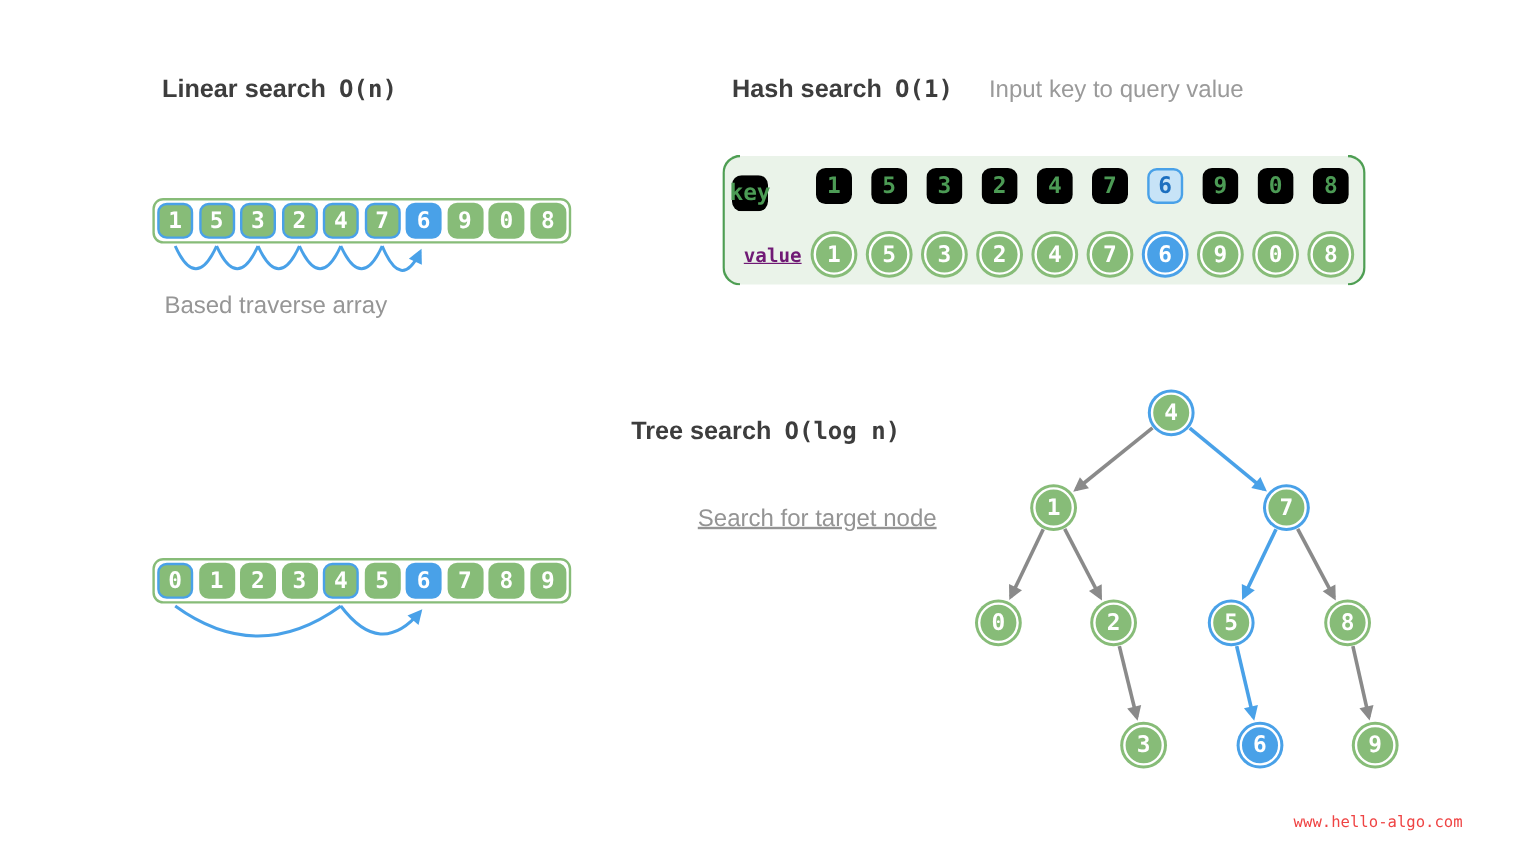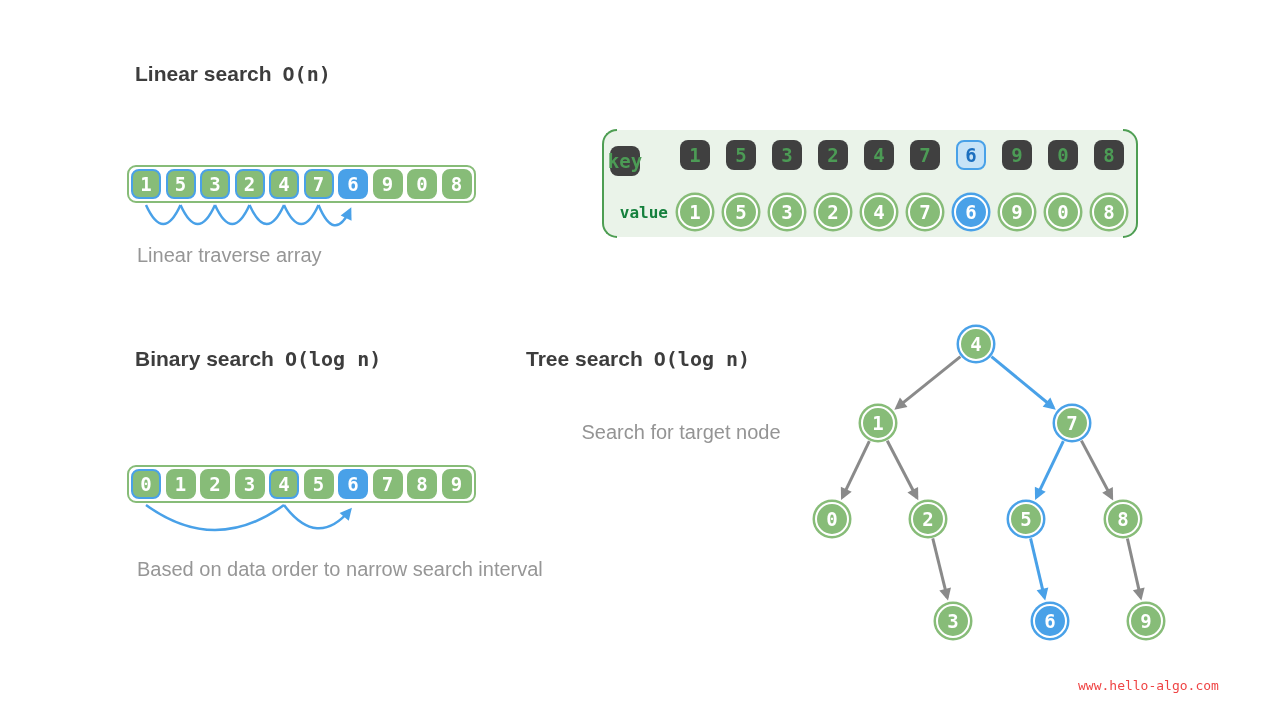--- a/index.html
+++ b/index.html
@@ -22,36 +22,36 @@
 
   .hash-panel{position:absolute;left:603px;top:130px;width:535px;height:107px;
               background:#EAF3E9;border-radius:14px;}
   .bracket{position:absolute;top:129px;width:15px;height:109px;box-sizing:border-box;
            border:2.5px solid #4E9E53;}
   .bracket.left{left:602px;border-right:none;border-radius:16px 0 0 16px;}
   .bracket.right{left:1123px;border-left:none;border-radius:0 16px 16px 0;}
   .hash-label{position:absolute;width:58px;text-align:right;font-family:"DejaVu Sans Mono",monospace;
               font-weight:bold;font-size:16px;white-space:nowrap;}
   .hash-label.key{left:610px;top:146px;color:#4C9B55;}
-  .hash-label.value{left:610px;top:203px;color:#15803d;}
+  .hash-label.value{left:610px;top:203px;color:#701a75;text-decoration:underline;}
   .key{position:absolute;width:30px;height:30px;border-radius:8px;box-sizing:border-box;
-       border:2.5px solid transparent;background:#404040;color:#4C9B55;
+       border:2.5px solid transparent;background:#000000;color:#4C9B55;
        font-family:"DejaVu Sans Mono",monospace;font-weight:bold;font-size:19px;
        display:flex;align-items:center;justify-content:center;}
   .key.highlight{background:#C7E3F7;border-color:#49A1E8;color:#1D6FBF;}
 
   .node{position:absolute;width:34px;height:34px;border-radius:50%;box-sizing:border-box;
         border:2.5px solid #fff;background:#87BC78;box-shadow:0 0 0 2.5px #87BC78;color:#fff;
         font-family:"DejaVu Sans Mono",monospace;font-weight:bold;font-size:19px;
         display:flex;align-items:center;justify-content:center;}
   .node.ring-blue{box-shadow:0 0 0 2.5px #49A1E8;}
   .node.target{background:#49A1E8;box-shadow:0 0 0 2.5px #49A1E8;}
 
   .tree-caption{position:absolute;left:546px;top:417px;width:270px;text-align:center;
-                font-size:20px;line-height:30px;color:#949494;}
+                font-size:20px;line-height:30px;color:#949494;text-decoration:underline;}
   .watermark{position:absolute;left:1078px;top:678px;font-family:"DejaVu Sans Mono",monospace;
              font-size:13px;color:#ef4444;white-space:nowrap;}
 </style>
 </head>
 <body>
 
 <div class="canvas">
 
   <svg id="overlay">
       <defs>
@@ -99,22 +99,25 @@
       <div class="cell outlined">5</div>
       <div class="cell outlined">3</div>
       <div class="cell outlined">2</div>
       <div class="cell outlined">4</div>
       <div class="cell outlined">7</div>
       <div class="cell target">6</div>
       <div class="cell">9</div>
       <div class="cell">0</div>
       <div class="cell">8</div>
     </div>
-  <div class="caption" style="left:137px;top:244px">Linear traverse array</div>
+  <div class="caption" style="left:137px;top:244px">Based traverse array</div>
 
+  <div class="sec-title" style="left:610px;top:62px">
+    <span>Hash search</span><span class="mono">O(1)</span><span class="note">Input key to query value</span>
+  </div>
   <div class="hash-panel"></div>
   <div class="bracket left"></div>
   <div class="bracket right"></div>
   <div class="hash-label key">key</div>
   <div class="hash-label value">value</div>
   <div id="hash-items">
       <div class="key" style="left: 680px; top: 140px;">1</div>
       <div class="node" style="left: 678px; top: 195px;">1</div>
       <div class="key" style="left: 726px; top: 140px;">5</div>
       <div class="node" style="left: 724px; top: 195px;">5</div>
@@ -129,36 +132,32 @@
       <div class="key highlight" style="left: 956px; top: 140px;">6</div>
       <div class="node target" style="left: 954px; top: 195px;">6</div>
       <div class="key" style="left: 1002px; top: 140px;">9</div>
       <div class="node" style="left: 1000px; top: 195px;">9</div>
       <div class="key" style="left: 1048px; top: 140px;">0</div>
       <div class="node" style="left: 1046px; top: 195px;">0</div>
       <div class="key" style="left: 1094px; top: 140px;">8</div>
       <div class="node" style="left: 1092px; top: 195px;">8</div>
     </div>
 
-  <div class="sec-title" style="left:135px;top:347px">
-    <span>Binary search</span><span class="mono">O(log n)</span>
-  </div>
   <div id="binary-array" class="array" style="left:127px;top:465px">
       <div class="cell outlined">0</div>
       <div class="cell">1</div>
       <div class="cell">2</div>
       <div class="cell">3</div>
       <div class="cell outlined">4</div>
       <div class="cell">5</div>
       <div class="cell target">6</div>
       <div class="cell">7</div>
       <div class="cell">8</div>
       <div class="cell">9</div>
     </div>
-  <div class="caption" style="left:137px;top:558px">Based on data order to narrow search interval</div>
 
   <div class="sec-title" style="left:526px;top:347px">
     <span>Tree search</span><span class="mono">O(log n)</span>
   </div>
   <div class="tree-caption">
     <div>Search for target node</div>
   </div>
   <div id="tree-nodes">
       <div class="node ring-blue" style="left: 959px; top: 327px;">4</div>
       <div class="node" style="left: 861px; top: 406px;">1</div>

